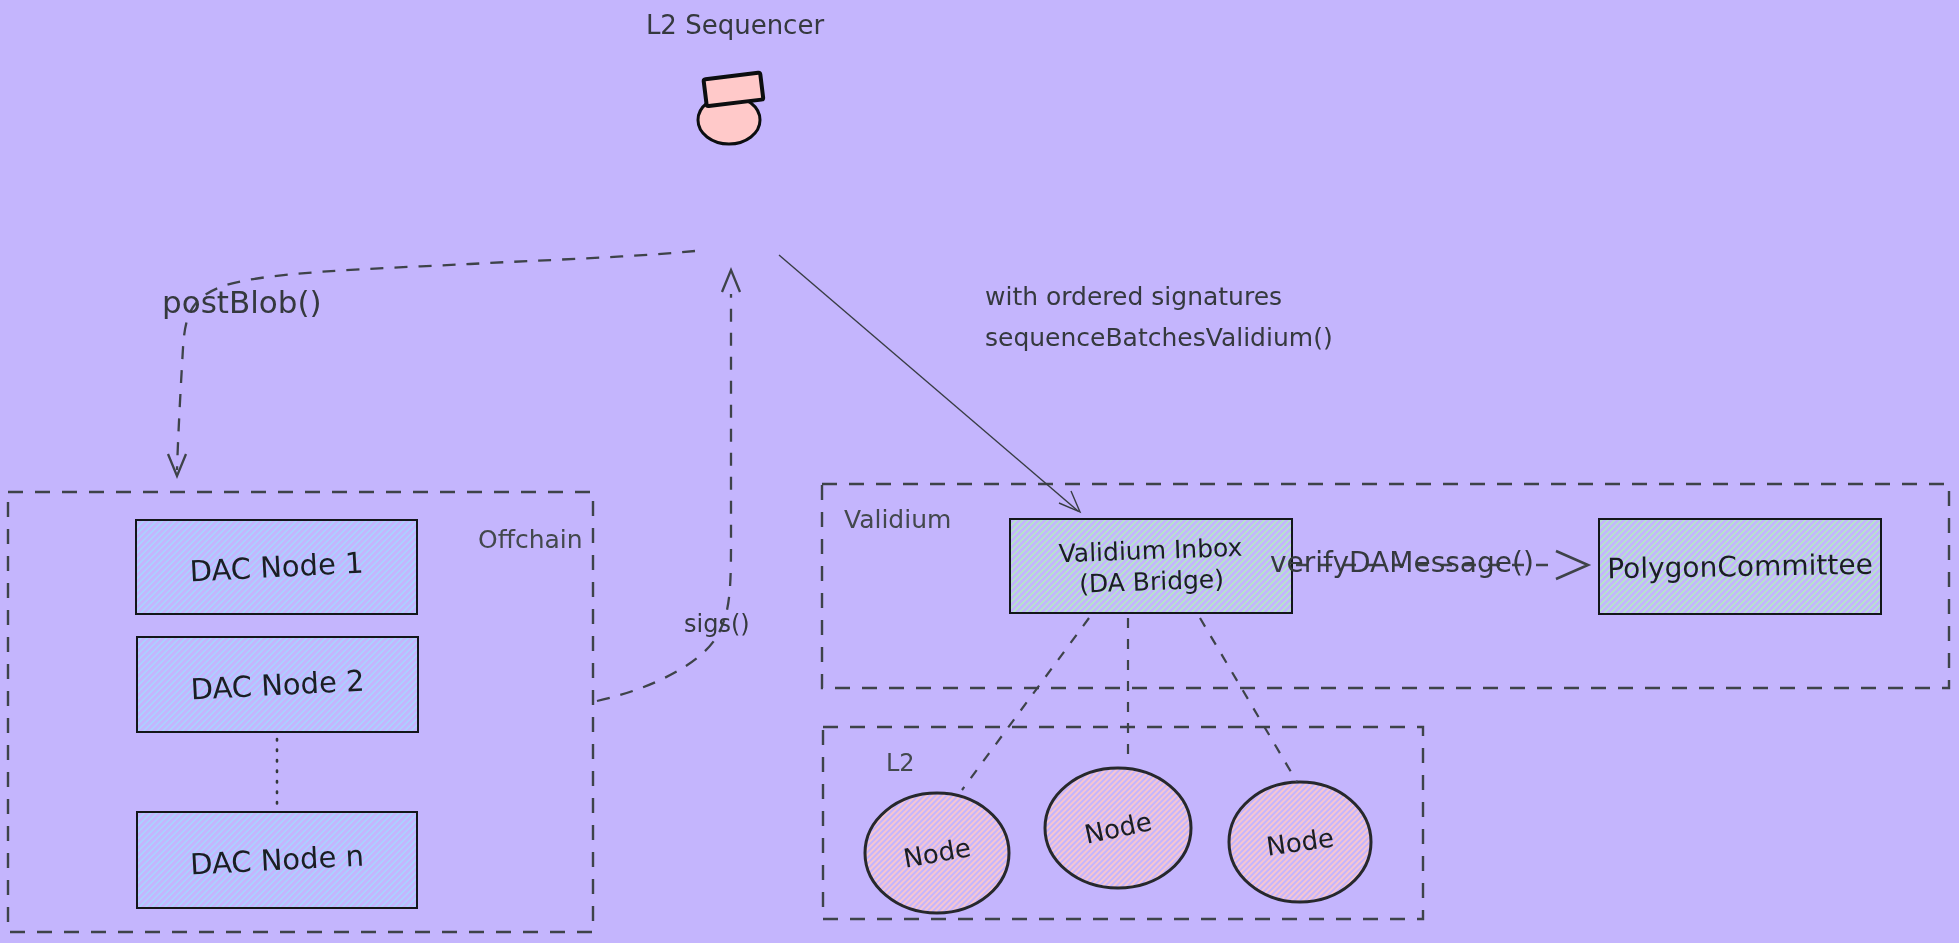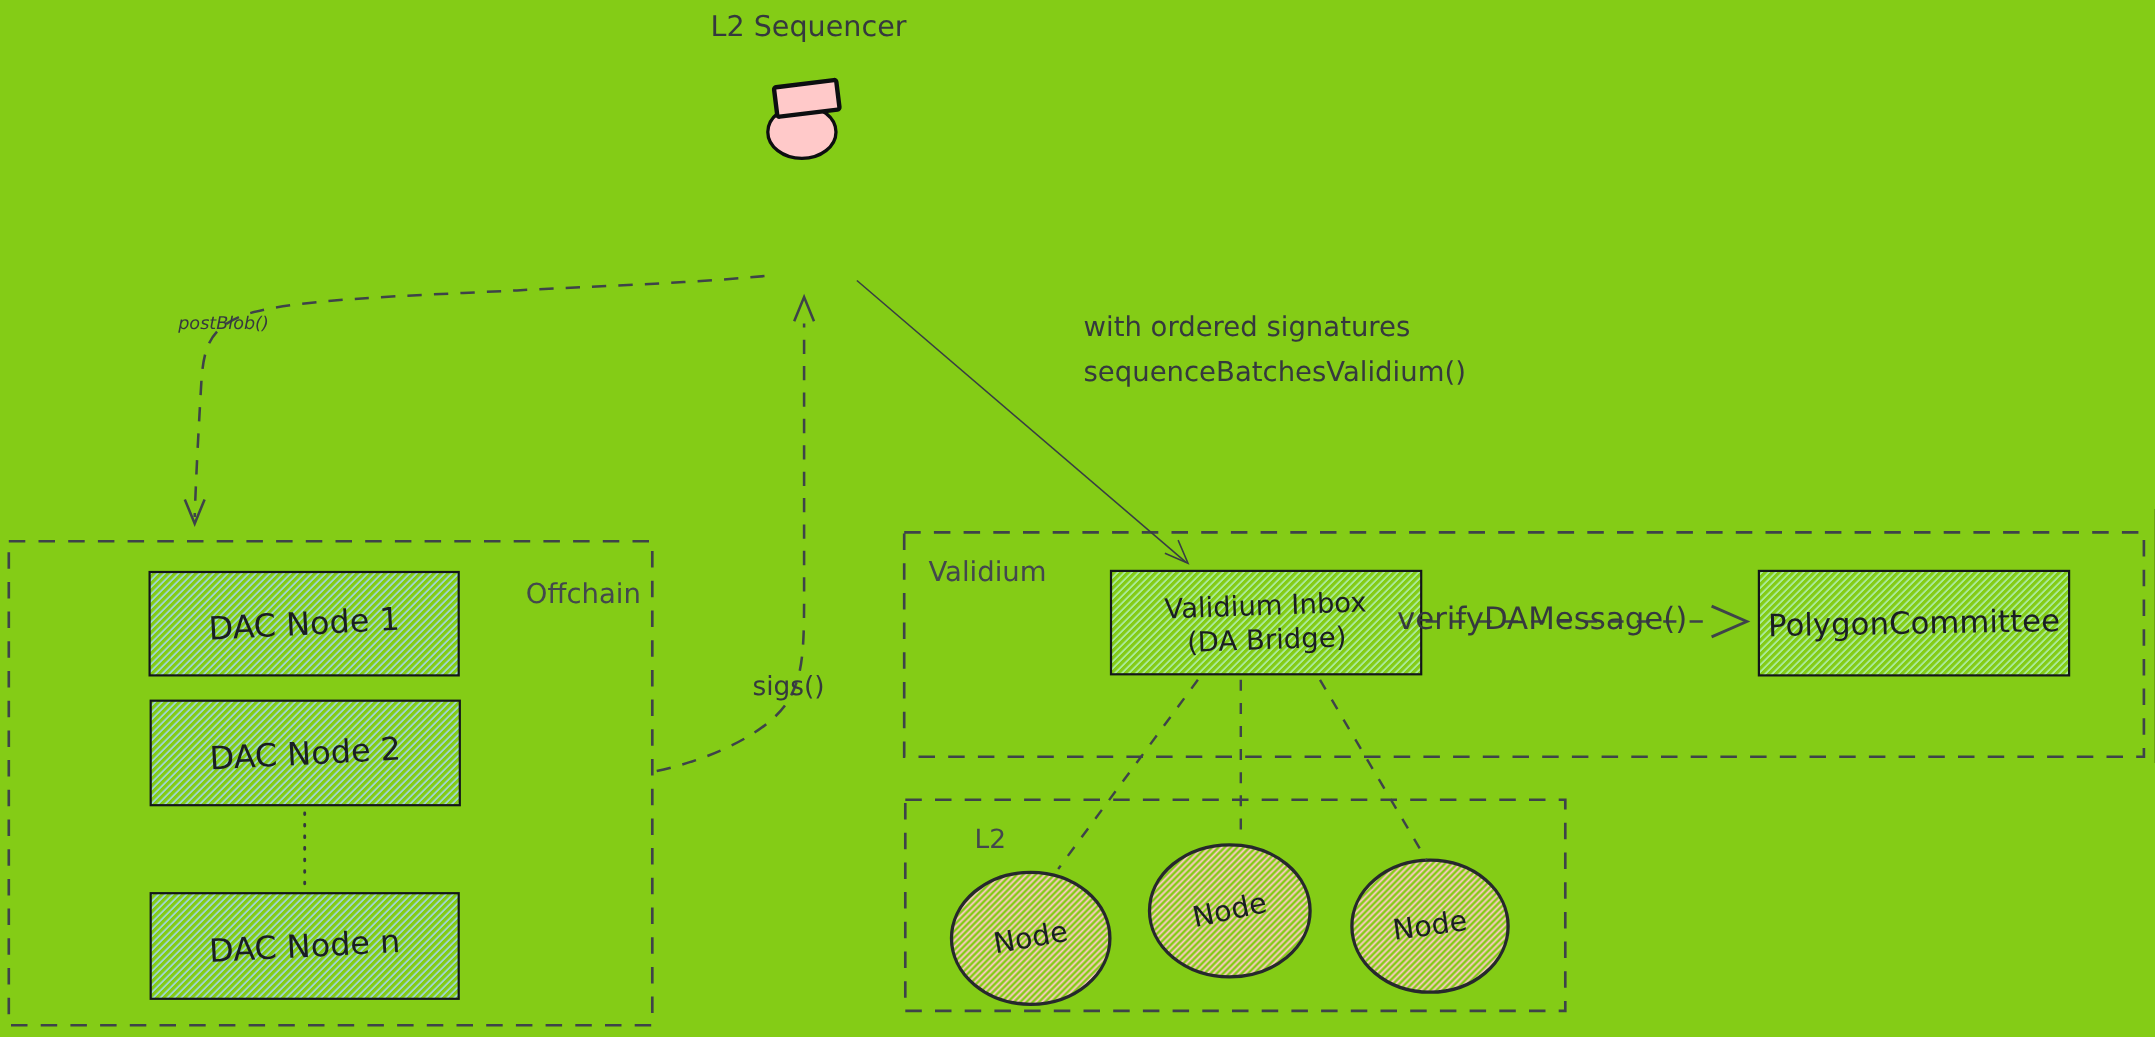--- a/index.html
+++ b/index.html
@@ -4,21 +4,21 @@
 <style>
   html, body {
     margin: 0;
     padding: 0;
     background: #000000;
   }
   #canvas {
     position: relative;
     width: 1959px;
     height: 943px;
-    background: #84cc16;
+    background: #c4b5fd;
     overflow: hidden;
     font-family: "DejaVu Sans", sans-serif;
   }
   #wires {
     position: absolute;
     left: 0; top: 0;
     width: 1959px; height: 943px;
   }
   .lbl {
     position: absolute;
@@ -31,21 +31,21 @@
   .boxlbl {
     position: absolute;
     display: flex;
     align-items: center;
     justify-content: center;
     text-align: center;
     color: #1a1e23;
     user-select: none;
   }
   .title      { left: 640px; top: 10px;  width: 190px; font-size: 26px; text-align: center; }
-  .postblob   { left: 162px; top: 284px; font-size: 16px; font-style: italic; }
+  .postblob   { left: 162px; top: 284px; font-size: 31px; }
   .seqbatch   { left: 985px; top: 276px; font-size: 25px; line-height: 41px; }
   .sigs       { left: 684px; top: 610px; font-size: 24px; }
   .verify     { left: 1270px; top: 546px; font-size: 28px; }
   .eth-lbl    { left: 844px; top: 505px; font-size: 25px; }
   .off-lbl    { left: 453px; top: 525px; font-size: 25px; margin-left: 25px; }
   .l2-lbl     { left: 886px; top: 749px; font-size: 24px; }
   .footnote   { left: 1579px; top: 627px; font-size: 20px; }
   .dac1 { left: 136px;  top: 520px; width: 281px; height: 94px; font-size: 29px; transform: rotate(-3deg); }
   .dac2 { left: 137px;  top: 637px; width: 281px; height: 95px; font-size: 29px; transform: rotate(-3deg); }
   .dacn { left: 137px;  top: 812px; width: 280px; height: 96px; font-size: 29px; transform: rotate(-3deg); }

